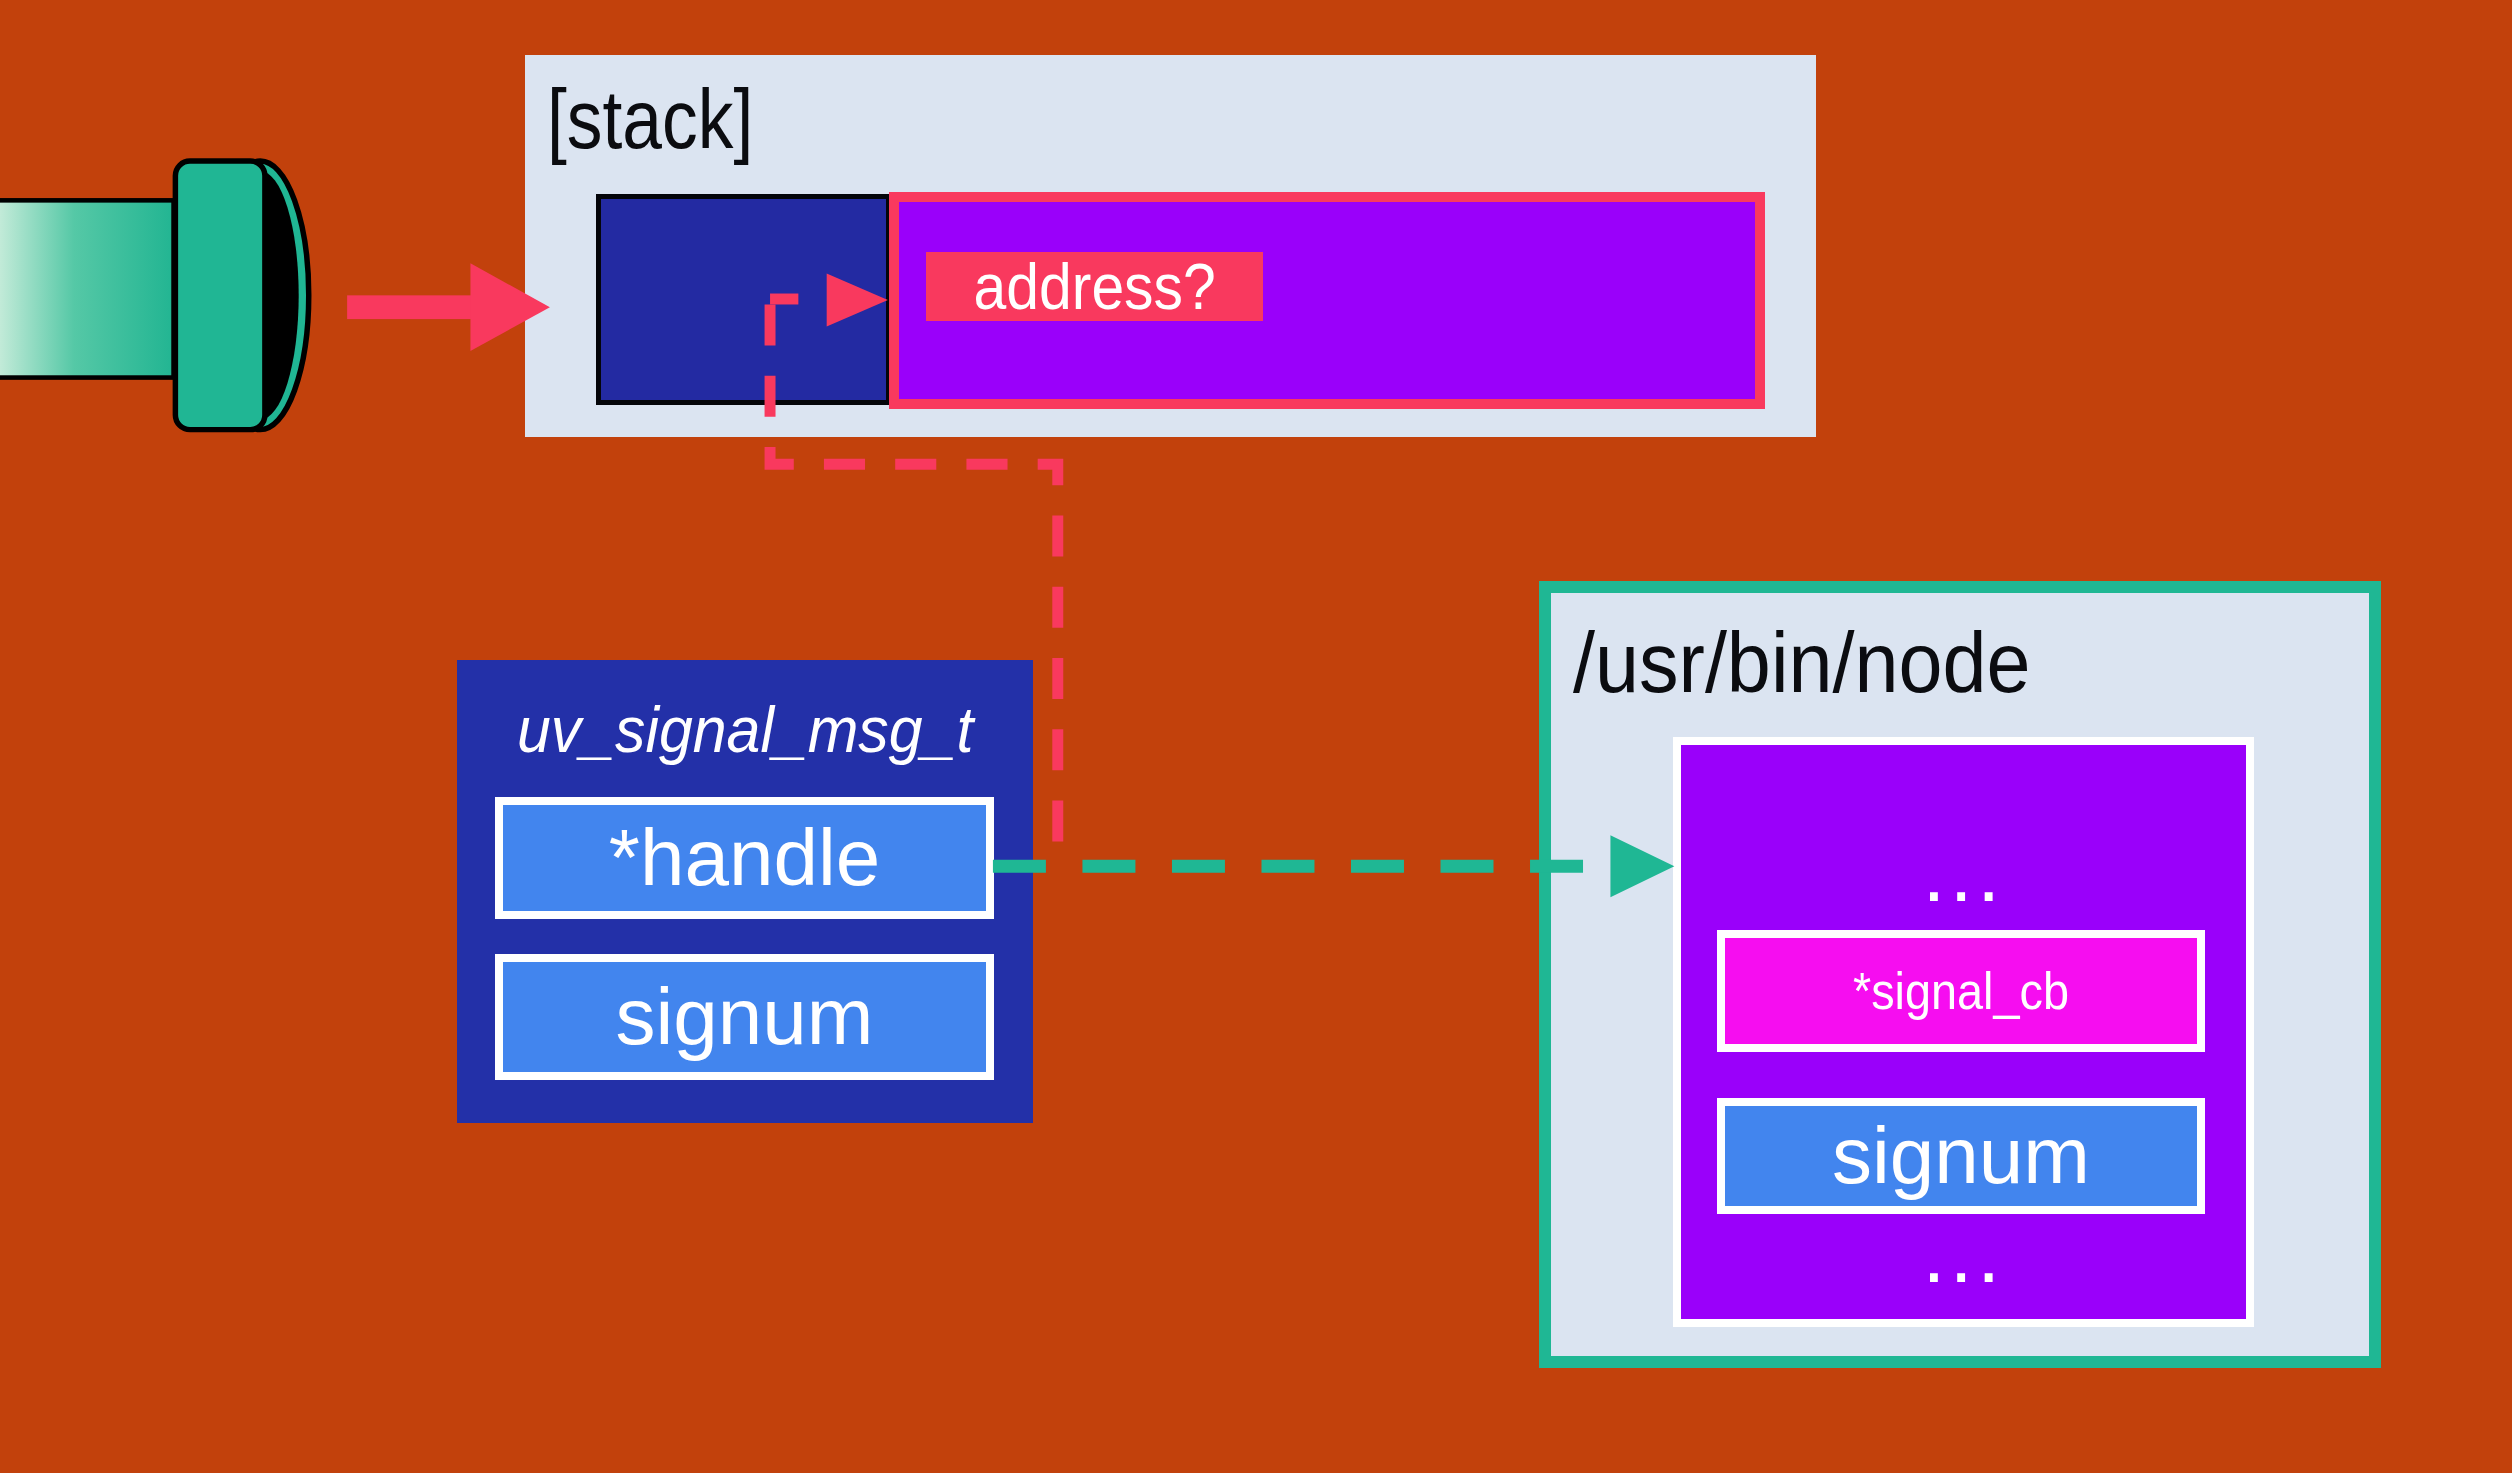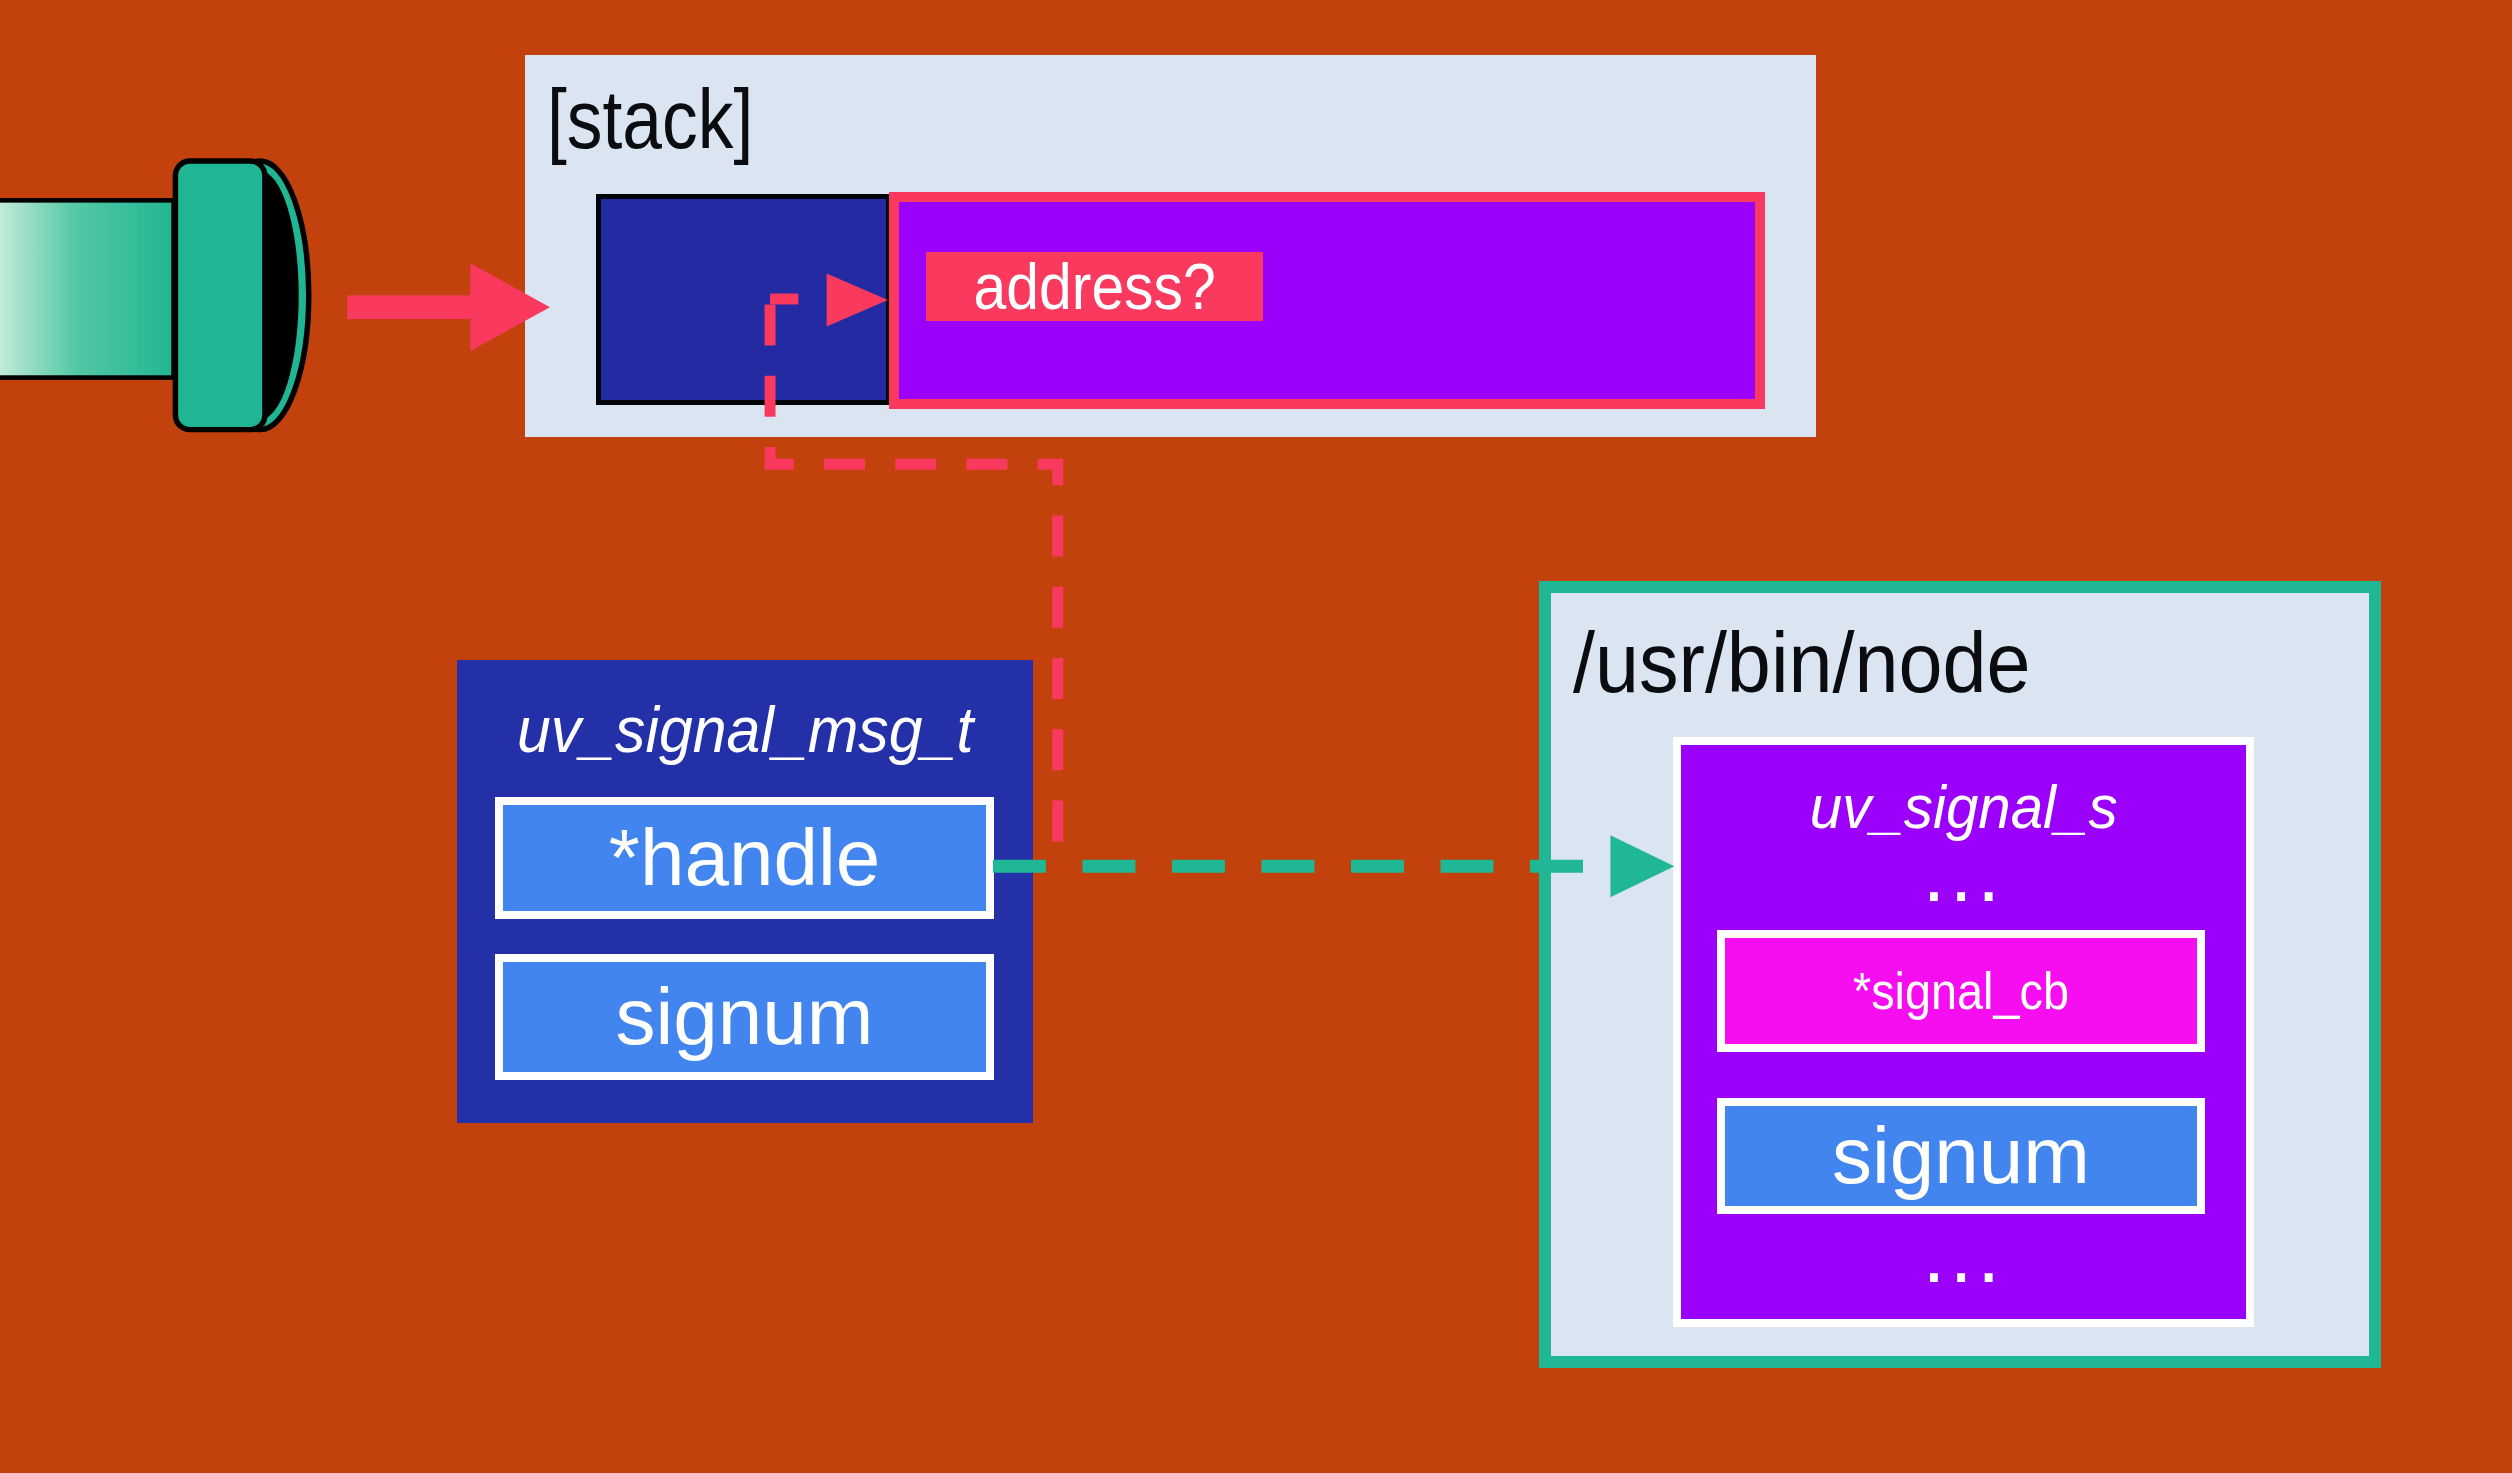--- a/index.html
+++ b/index.html
@@ -61,23 +61,20 @@
     </div>
     <div class="abs field flexc msg-signum">
       <span>signum</span>
     </div>
   </div>
 
 
   <div class="abs node-box">
     <div class="abs node-title">/usr/bin/node</div>
     <div class="abs node-purple">
-      <div class="abs np-title">
-        <span>uv_signal_s</span>
-      </div>
       <div class="abs np-dots np-dots-top">...</div>
       <div class="abs np-cb flexc">
         <span>*signal_cb</span>
       </div>
       <div class="abs field flexc np-signum">
         <span>signum</span>
       </div>
       <div class="abs np-dots np-dots-bottom">...</div>
     </div>
   </div>

